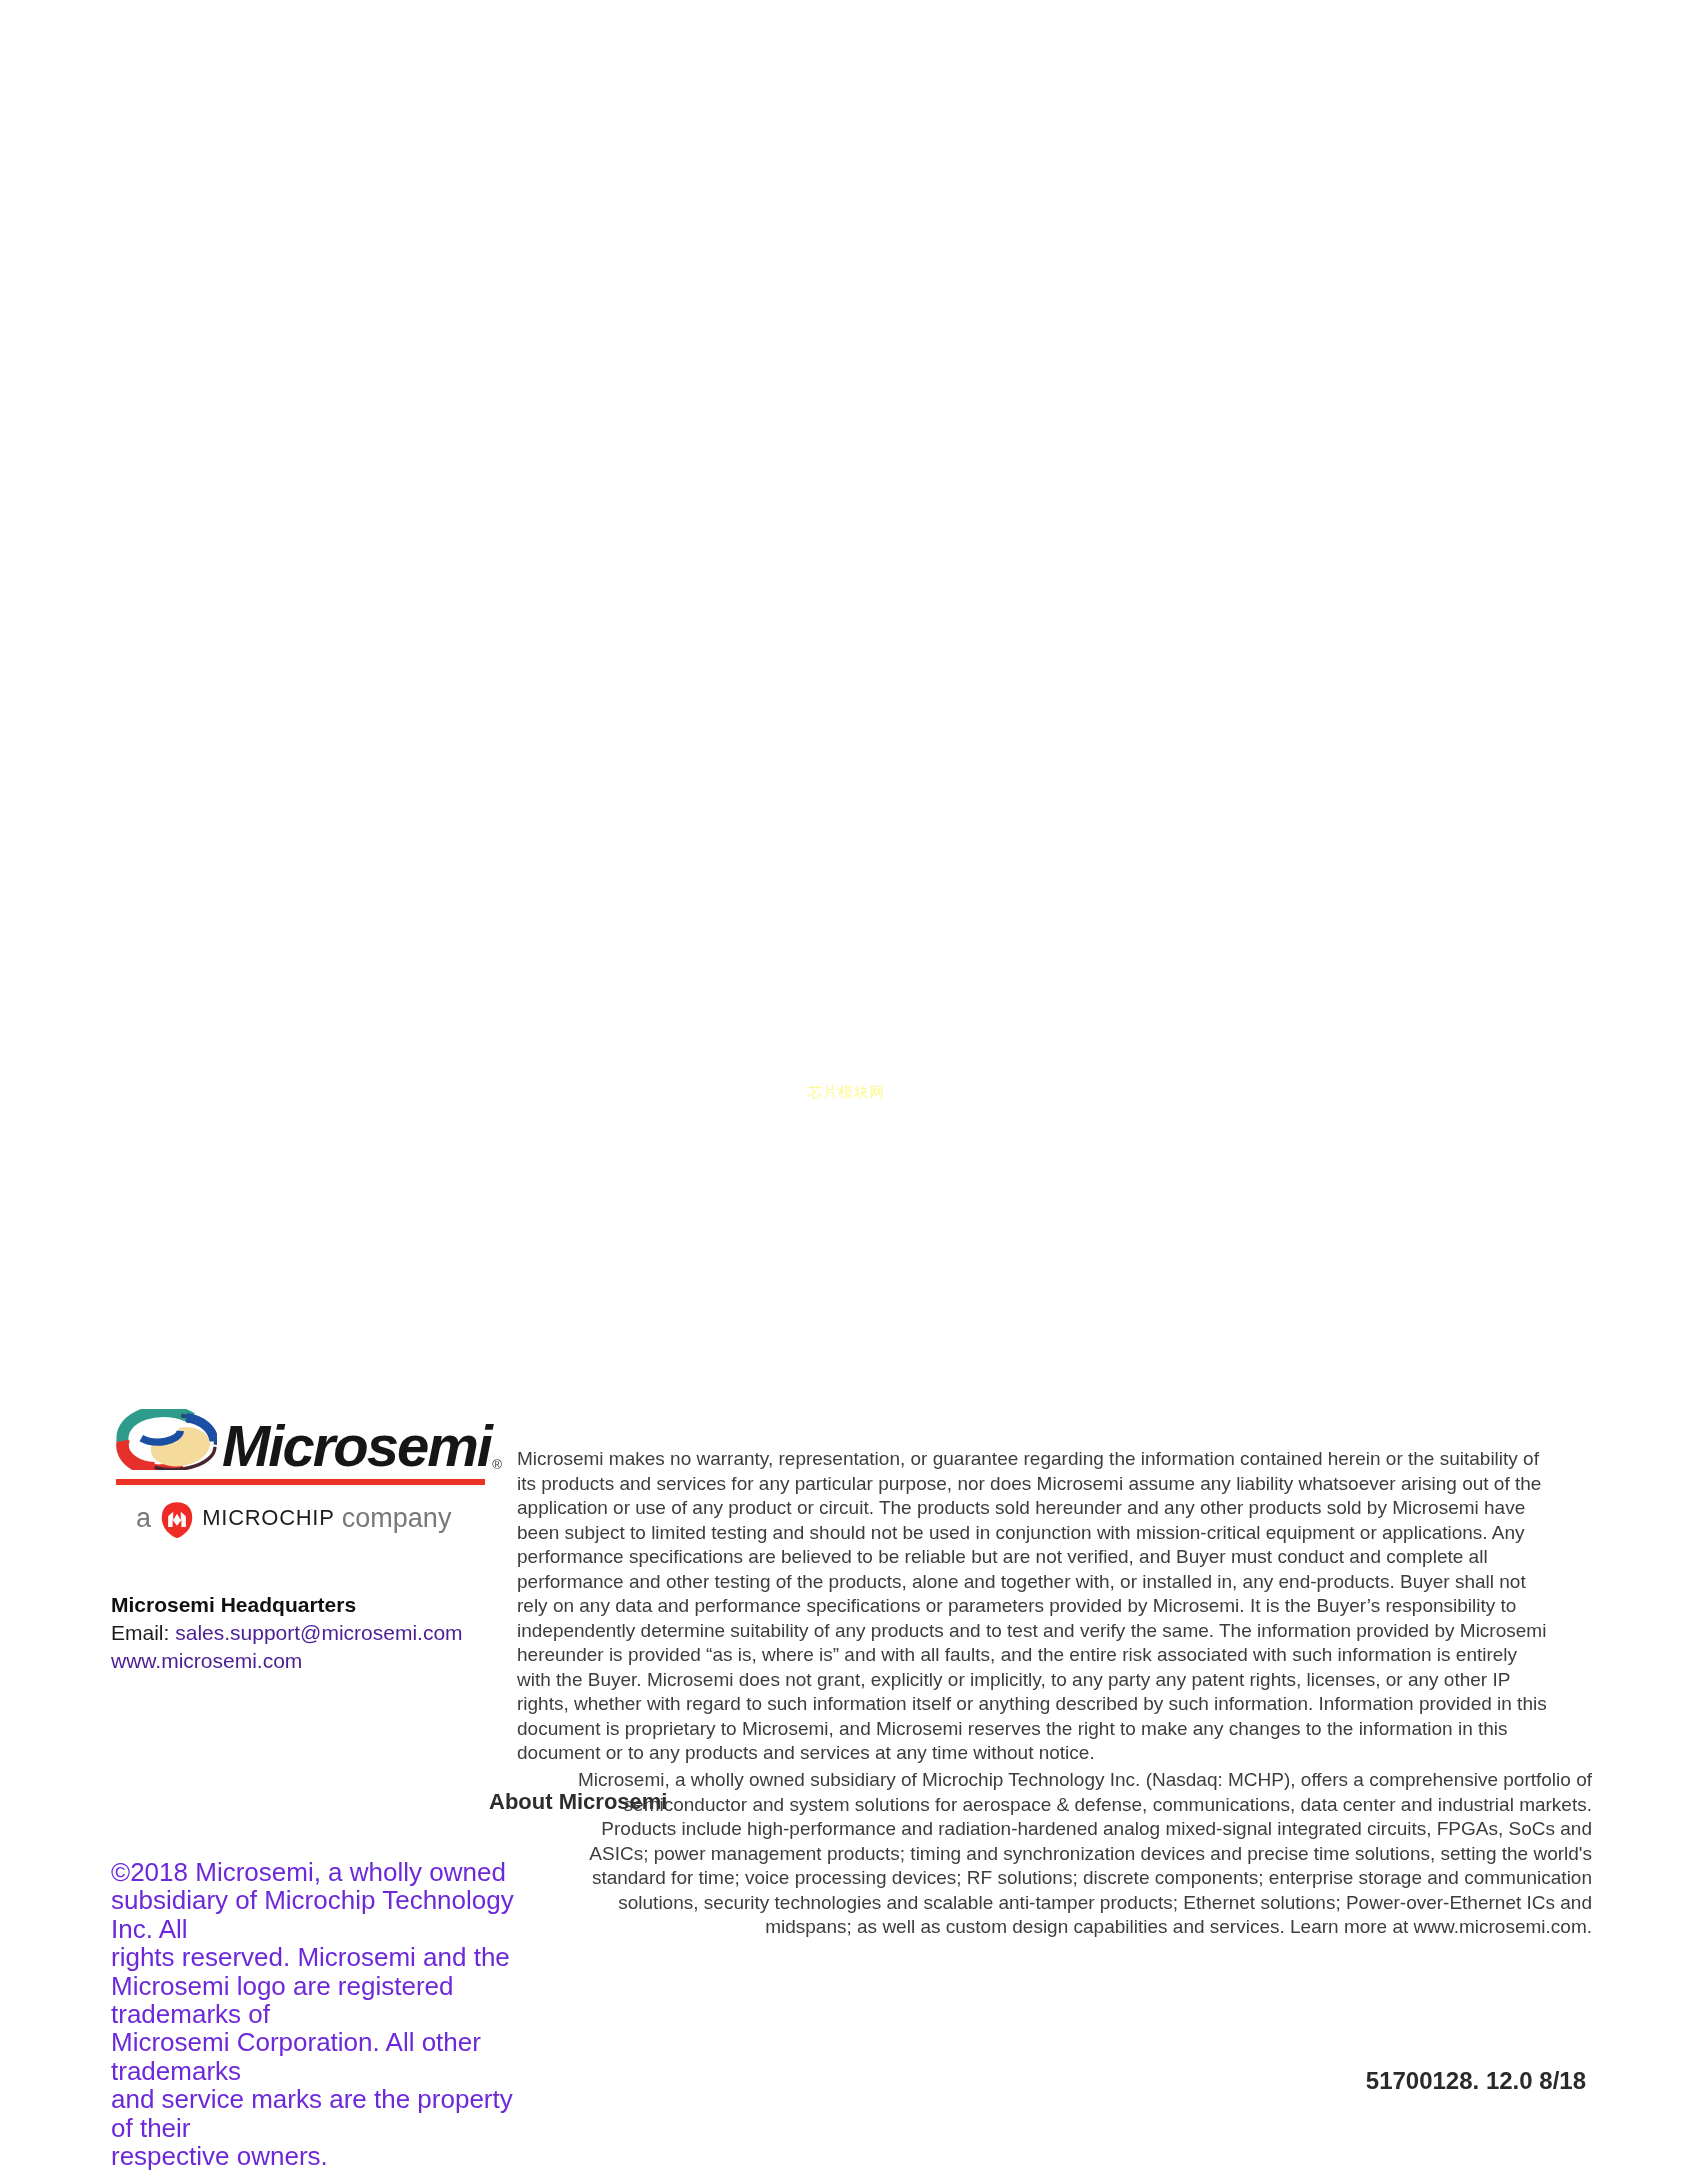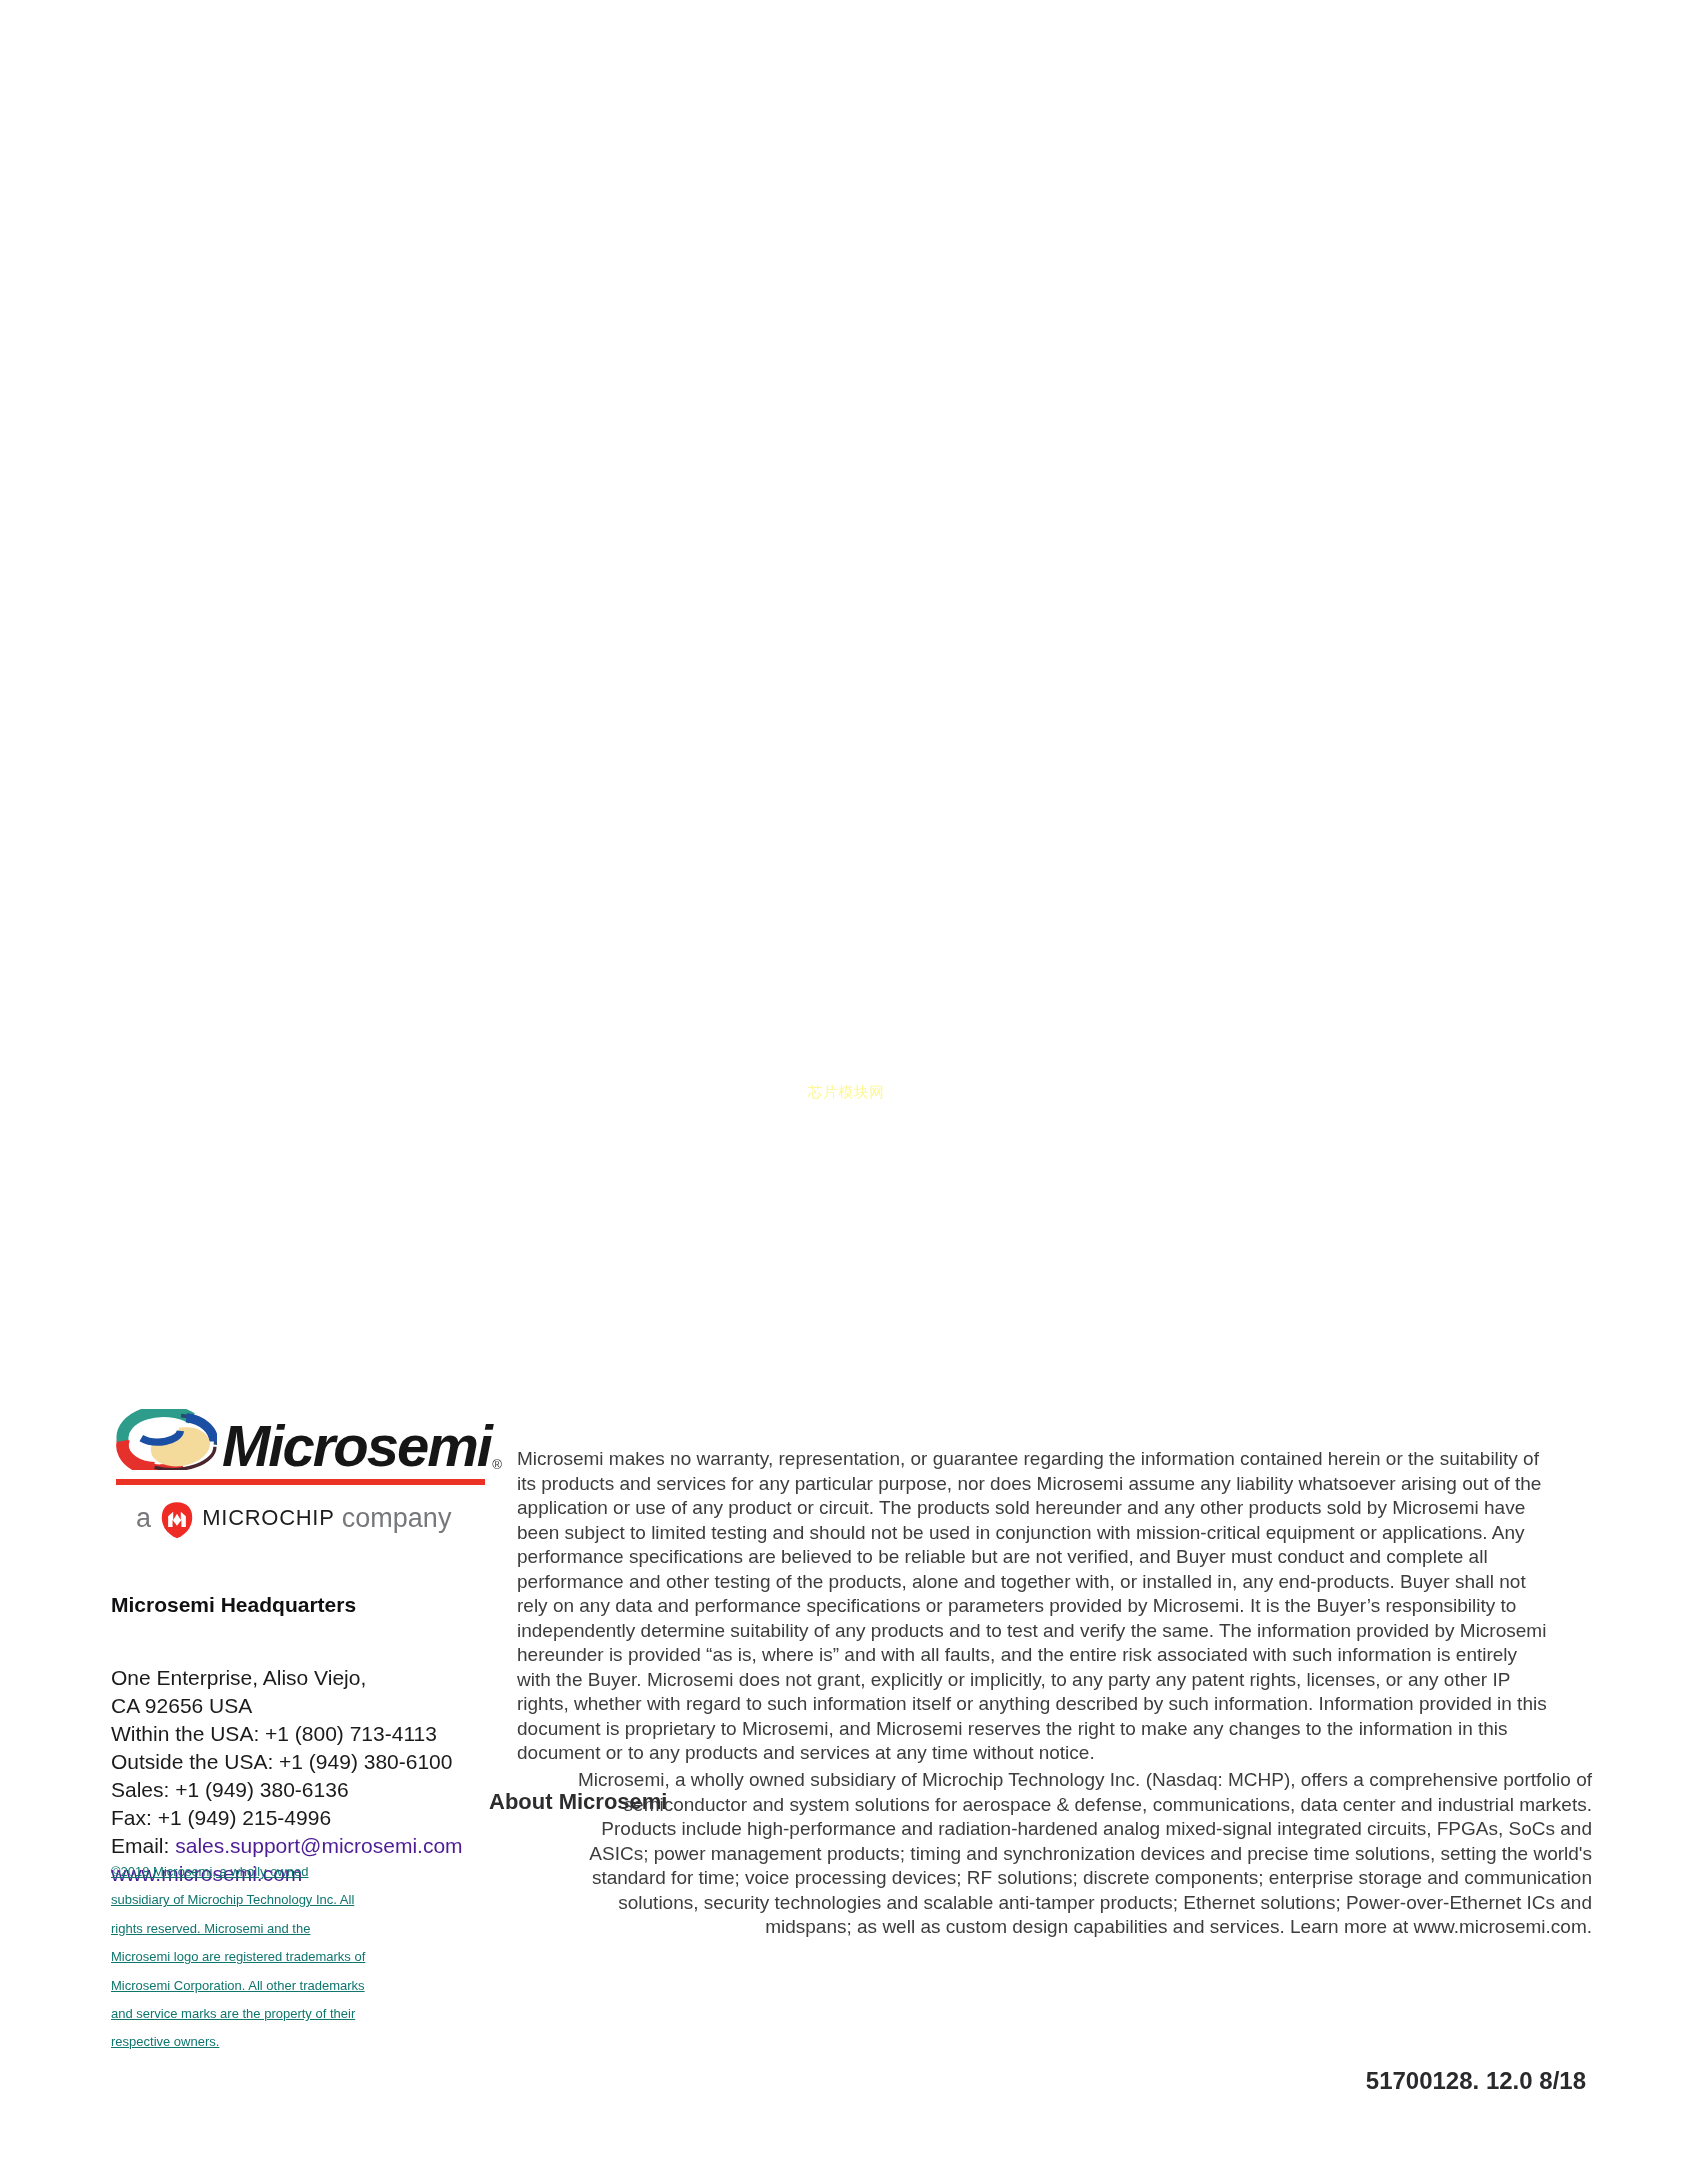--- a/index.html
+++ b/index.html
@@ -44,21 +44,21 @@
   .contact{
     position:absolute;left:111px;top:1591px;width:410px;
     font-size:21px;line-height:28px;color:#1b1b1d;
   }
   .contact .hq{font-weight:bold;color:#101012;}
   .link{color:#4c1d95;}
 
   
   .copyright{
     position:absolute;left:111px;top:1813px;width:423px;
-    font-size:13px;line-height:28.4px;color:#0f766e;text-decoration:underline;
+    font-size:26px;line-height:28.4px;color:#6d28d9;
   }
 
   
   .disclaimer{
     position:absolute;left:517px;top:1402px;width:1075px;
     font-size:19px;line-height:24.5px;color:#3d3d3f;
   }
   .about-heading{
     position:absolute;left:489px;top:1778px;
     font-size:22px;font-weight:bold;color:#2d2d2f;margin-top:11px;
@@ -102,26 +102,20 @@
       <path d="M30,2 C14,2 6,12 6,26 C6,40 14,50 24,56 L30,59 L36,56 C46,50 54,40 54,26 C54,12 46,2 30,2 Z" fill="#ee2b24"></path>
       <polygon points="16,41 16,24 24,17 24,30 30,20 36,30 36,17 44,24 44,41 37,41 37,30 30,39 23,30 23,41" fill="#ffffff"></polygon>
     </svg>
   </span>
   <span class="mchp">MICROCHIP</span>
   <span class="small-word" data-bind="logo.tagline_suffix">company</span>
 </div>
 
 <div class="contact">
   <div class="hq" data-bind="contact.heading">Microsemi Headquarters</div>
-  <div data-bind-lines="contact.lines">One Enterprise, Aliso Viejo,
-CA 92656 USA
-Within the USA: +1 (800) 713-4113
-Outside the USA: +1 (949) 380-6100
-Sales: +1 (949) 380-6136
-Fax: +1 (949) 215-4996</div>
   <div>
     <span data-bind="contact.email_label">Email:</span>
     <span class="link" data-bind="contact.email">sales.support@microsemi.com</span>
   </div>
   <div class="link" data-bind="contact.website">www.microsemi.com</div>
 </div>
 
 <div class="copyright" data-bind-lines="copyright.lines">©2018 Microsemi, a wholly owned
 subsidiary of Microchip Technology Inc. All
 rights reserved. Microsemi and the

